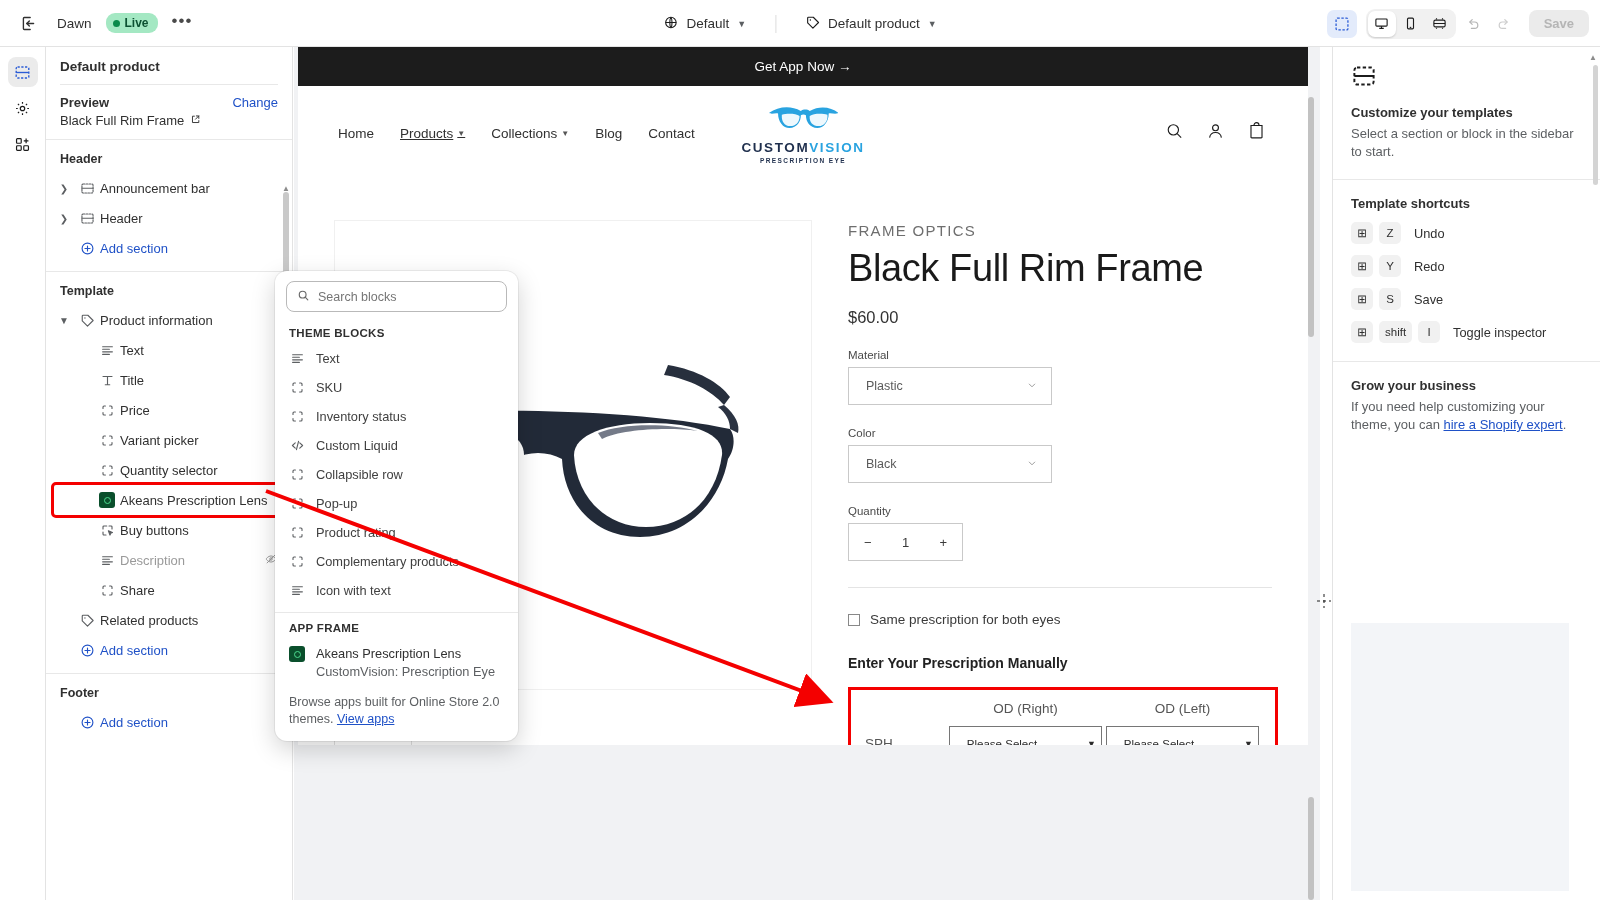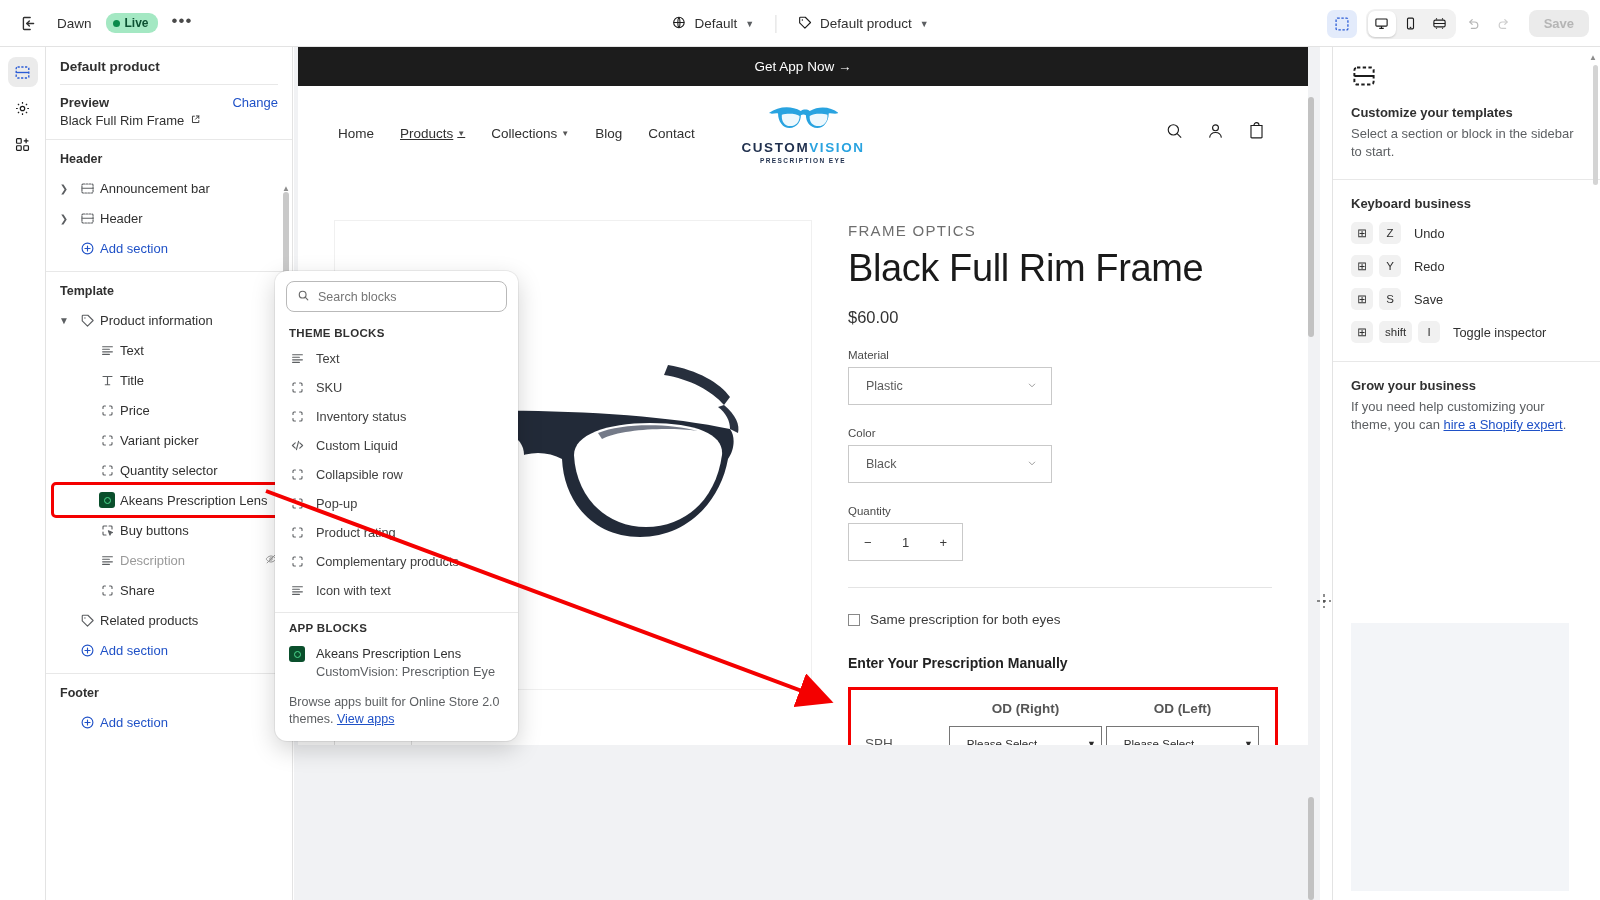--- a/index.html
+++ b/index.html
@@ -26,21 +26,21 @@
   .live-badge {
     background: #a4e8c3; color: #0c5132; font-size: 12px; font-weight: 600;
     border-radius: 9px; padding: 2px 9px 2px 7px;
     display: flex; align-items: center; gap: 5px; height: 20px;
   }
   .live-dot { width: 7px; height: 7px; border-radius: 50%; background: #0b8a4b; display: block; }
   .dots { font-size: 17px; color: #4a4a4a; letter-spacing: 1px; line-height: 10px; padding-bottom:5px;}
 
   .tb-center {
     position: absolute; left: 50%; top: 0; transform: translateX(-50%);
-    height: 47px; display: flex; align-items: center; gap: 0;
+    height: 47px; display: flex; align-items: center; gap: 8px;
   }
   .ctx-btn {
     display: flex; align-items: center; gap: 8px; padding: 5px 9px;
     border-radius: 8px; cursor: pointer; font-size: 13.5px; color: #303030;
   }
   .ctx-sep { width: 1px; height: 18px; background: #dcdcdc; margin: 0 12px; }
   .caret { font-size: 9px; color: #5c5f62; }
 
   .tb-right {
     position: absolute; right: 11px; top: 0; height: 47px;
@@ -189,21 +189,21 @@
   .hr { height: 1px; background: #e4e4e4; margin: 26px 0 0 0; }
   .chk-row { display: flex; align-items: center; gap: 10px; margin-top: 24px; font-size: 13.5px; color: #3a3a3a; cursor: pointer;}
   .chkbox { width: 12px; height: 12px; border: 1px solid #888; }
   .secthead { font-size: 14px; font-weight: 700; color: #222; margin-top: 28px; }
 
   #rxbox {
     margin-top: 16px; border: 3px solid #f40000; padding: 9px 14px 12px 14px; width: 430px;
   }
   #rxtable { width: 100%; border-collapse: collapse; }
   #rxtable th {
-    font-weight: 700; font-size: 13.5px; color: #555; padding: 2px 0 7px 0; text-align: center;
+    font-weight: 400; font-size: 13.5px; color: #555; padding: 2px 0 7px 0; text-align: center;
   }
   #rxtable td.lbl { font-size: 13.5px; color: #555; width: 98px; padding: 4px 0; }
   #rxtable td.cell { padding: 3px 2px; }
   .rxsel {
     width: 153px; height: 35px; border: 1px solid #767676; background: #fff;
     font-size: 11.5px; color: #2b2b2b; display: flex; align-items: center;
     justify-content: space-between; padding: 0 5px 0 6px; cursor: pointer;
   }
   .rxsel .ar { font-size: 9px; }
   #stage-bottom-left { position: absolute; left: 4px; top: 698px; width: 1010px; height: 155px; background: #f1f2f4; }
@@ -621,21 +621,21 @@
       <div class="pk-row">
         <span class="pk-ico">
           <svg width="15" height="15" viewBox="0 0 20 20" fill="none" stroke="#5c5f62" stroke-width="1.5" stroke-linecap="round" stroke-linejoin="round">
             <path d="M3.5 5h13M3.5 8.4h9M3.5 11.8h13M3.5 15.2h9"></path>
           </svg>
         </span>
         <span>Icon with text</span>
       </div>
     </div>
   <div class="pk-sep"></div>
-  <div class="pk-head">APP BLOCKS</div>
+  <div class="pk-head">APP FRAME</div>
   <div id="pk-app-list">
       <div class="pk-app-row">
         <span class="pk-ico" style="padding-top:2px">
           <span class="app-ico">
             <span class="app-ico-in"></span>
           </span>
         </span>
         <span><span class="pk-app-name">Akeans Prescription Lens</span><br><span class="pk-app-sub">CustomVision: Prescription Eye</span></span>
       </div>
     </div>
@@ -817,21 +817,21 @@
     <div style="margin-bottom:12px;">
       <svg width="26" height="26" viewBox="0 0 20 20" fill="none" stroke="#1c1c1c" stroke-width="1.5" stroke-dasharray="2.6 1.8">
         <rect x="2.6" y="3.5" width="14.8" height="13" rx="2"></rect>
           <path d="M2.6 10h14.8" stroke-dasharray="0"></path>
       </svg>
     </div>
     <div class="rp-h">Customize your templates</div>
     <div class="rp-p">Select a section or block in the sidebar to start.</div>
   </div>
   <div class="rp-sec">
-    <div class="rp-h">Keyboard business</div>
+    <div class="rp-h">Template shortcuts</div>
     <div id="ks-list">
         <div class="ks-row">
           <span class="key">⊞</span>
           <span class="key">Z</span>
           <span class="ks-label">Undo</span>
         </div>
         <div class="ks-row">
           <span class="key">⊞</span>
           <span class="key">Y</span>
           <span class="ks-label">Redo</span>

